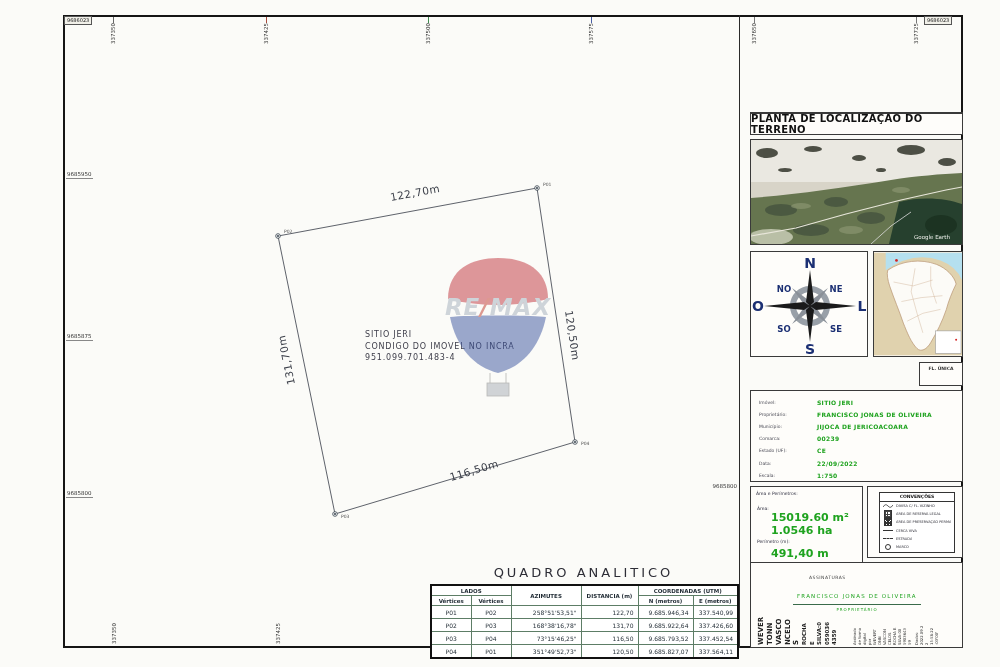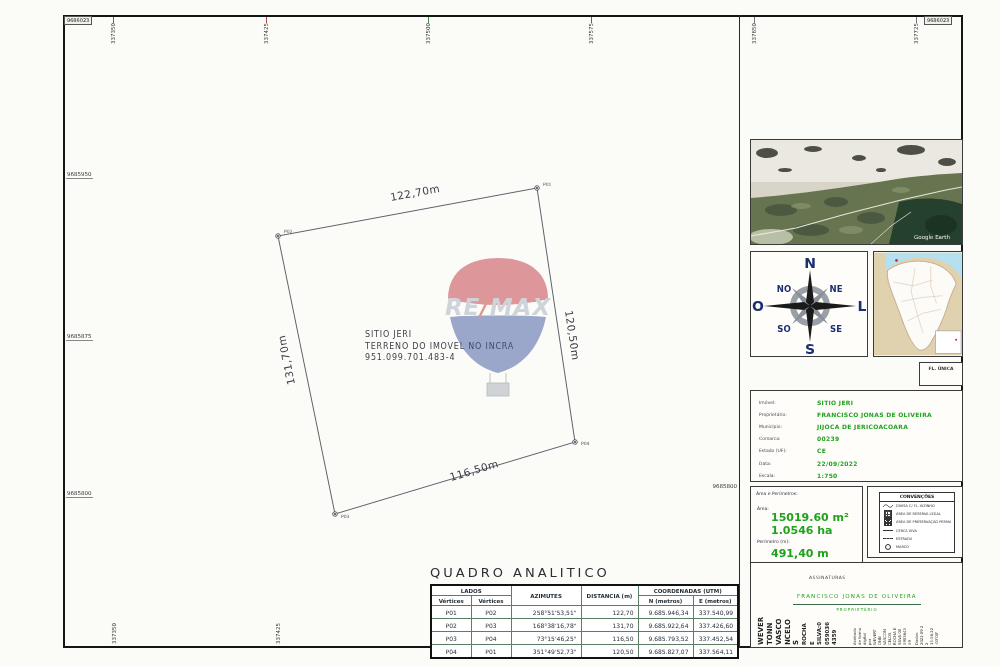--- a/index.html
+++ b/index.html
@@ -16,21 +16,21 @@
   .vtick{display:block;writing-mode:vertical-rl;transform:rotate(180deg);font-size:5.5px;color:#333;line-height:6px;}
   .ltick{position:absolute;font-size:5.5px;color:#333;border-bottom:1px solid #888;padding:0 1px 1px 1px;background:transparent;}
   .btick{position:absolute;top:614px;z-index:2;}
   .btick .vtick{height:30px;}
   .rtick{position:absolute;font-size:5.5px;color:#333;}
   
   #title{left:162px;top:90px;font-size:37px;font-weight:bold;color:#0c0c0c;letter-spacing:0px;}
   
   #center-text{left:365px;top:329px;font-size:8px;line-height:1.45;letter-spacing:0.8px;color:#3e3e4a;}
   
-  #quadro-title{left:430px;top:565px;width:307px;font-size:13px;letter-spacing:3px;color:#2d2d36;}
+  #quadro-title{left:430px;top:565px;width:307px;text-align:center;font-size:13px;letter-spacing:3px;color:#2d2d36;}
   #quadro{left:430px;top:584px;z-index:3;}
   #quadro table{border-collapse:collapse;table-layout:fixed;width:307px;background:#fff;border:2px solid #111;}
   #quadro th,#quadro td{border:1px solid #5d7d66;overflow:hidden;white-space:nowrap;padding:0 2px;}
   #quadro th{font-size:5.5px;color:#1f2a33;font-weight:bold;height:9px;text-align:center;}
   #quadro td{font-size:6px;color:#1f2a33;height:12px;}
   #quadro td.c{text-align:center;} #quadro td.r{text-align:right;padding-right:4px;}
   
   .rbox{position:absolute;border:1px solid #3a3a3a;background:#fefdfa;box-sizing:border-box;}
   #loc-header{left:750px;top:112px;width:213px;height:23px;border-width:2px 1px 1px 1px;
               display:flex;align-items:center;justify-content:center;font-size:10px;font-weight:bold;color:#111;letter-spacing:0.3px;}
@@ -141,21 +141,21 @@
     <g font-size="10.5" fill="#3a3e48" letter-spacing="0.5">
       <text transform="translate(328,186) rotate(-10.5)">122,70m</text>
       <text transform="translate(502,296) rotate(81.5)">120,50m</text>
       <text transform="translate(232,369) rotate(-101.5)">131,70m</text>
       <text transform="translate(388,466) rotate(-16.5)">116,50m</text>
     </g>
   </svg>
 
   <div class="abs" id="center-text">
     <div>SITIO JERI</div>
-    <div>TERRENO DO IMOVEL NO INCRA</div>
+    <div>CONDIGO DO IMOVEL NO INCRA</div>
     <div>951.099.701.483-4</div>
   </div>
 
   <svg class="abs" style="left:440px;top:255px;opacity:0.5;" width="116" height="150" viewBox="0 0 116 150">
     <path d="M8,44 C8,14 32,3 58,3 C84,3 108,14 108,44 C92,48 74,50 58,50 C42,50 24,48 8,44 Z" fill="#c0333c"></path>
     <path d="M10,62 C26,60 90,60 106,62 C100,92 82,112 58,118 C34,112 16,92 10,62 Z" fill="#3c55a0"></path>
     <line x1="50" y1="118" x2="50" y2="128" stroke="#8a8a8a" stroke-width="1"></line>
     <line x1="66" y1="118" x2="66" y2="128" stroke="#8a8a8a" stroke-width="1"></line>
     <rect x="47" y="128" width="22" height="13" fill="#a7adb5" stroke="#777" stroke-width="0.8"></rect>
     <text x="58" y="60" text-anchor="middle" font-size="23" font-weight="bold" font-style="italic" letter-spacing="1"><tspan fill="#a3aebc">RE</tspan><tspan fill="#c0392b">/</tspan><tspan fill="#a3aebc">MAX</tspan></text>
@@ -214,20 +214,21 @@
             <td class="c">P01</td>
         <td class="r">351°49'52,73"</td>
             <td class="r">120,50</td>
         <td class="r">9.685.827,07</td>
             <td class="r">337.564,11</td>
       </tr>
     </tbody>
       </table>
   </div>
 
+  <div class="rbox" id="loc-header">PLANTA DE LOCALIZAÇAO DO TERRENO</div>
 
   <div class="rbox" id="sat-box">
     <svg width="211" height="104" viewBox="0 0 211 104">
       <rect width="211" height="104" fill="#d8d4c8"></rect>
       <rect width="211" height="42" fill="#eae8e1"></rect>
       <g fill="#3d3f35" opacity="0.9">
         <ellipse cx="16" cy="13" rx="11" ry="5"></ellipse>
           <ellipse cx="62" cy="9" rx="9" ry="3"></ellipse>
         <ellipse cx="108" cy="18" rx="7" ry="3"></ellipse>
           <ellipse cx="160" cy="10" rx="14" ry="5"></ellipse>

